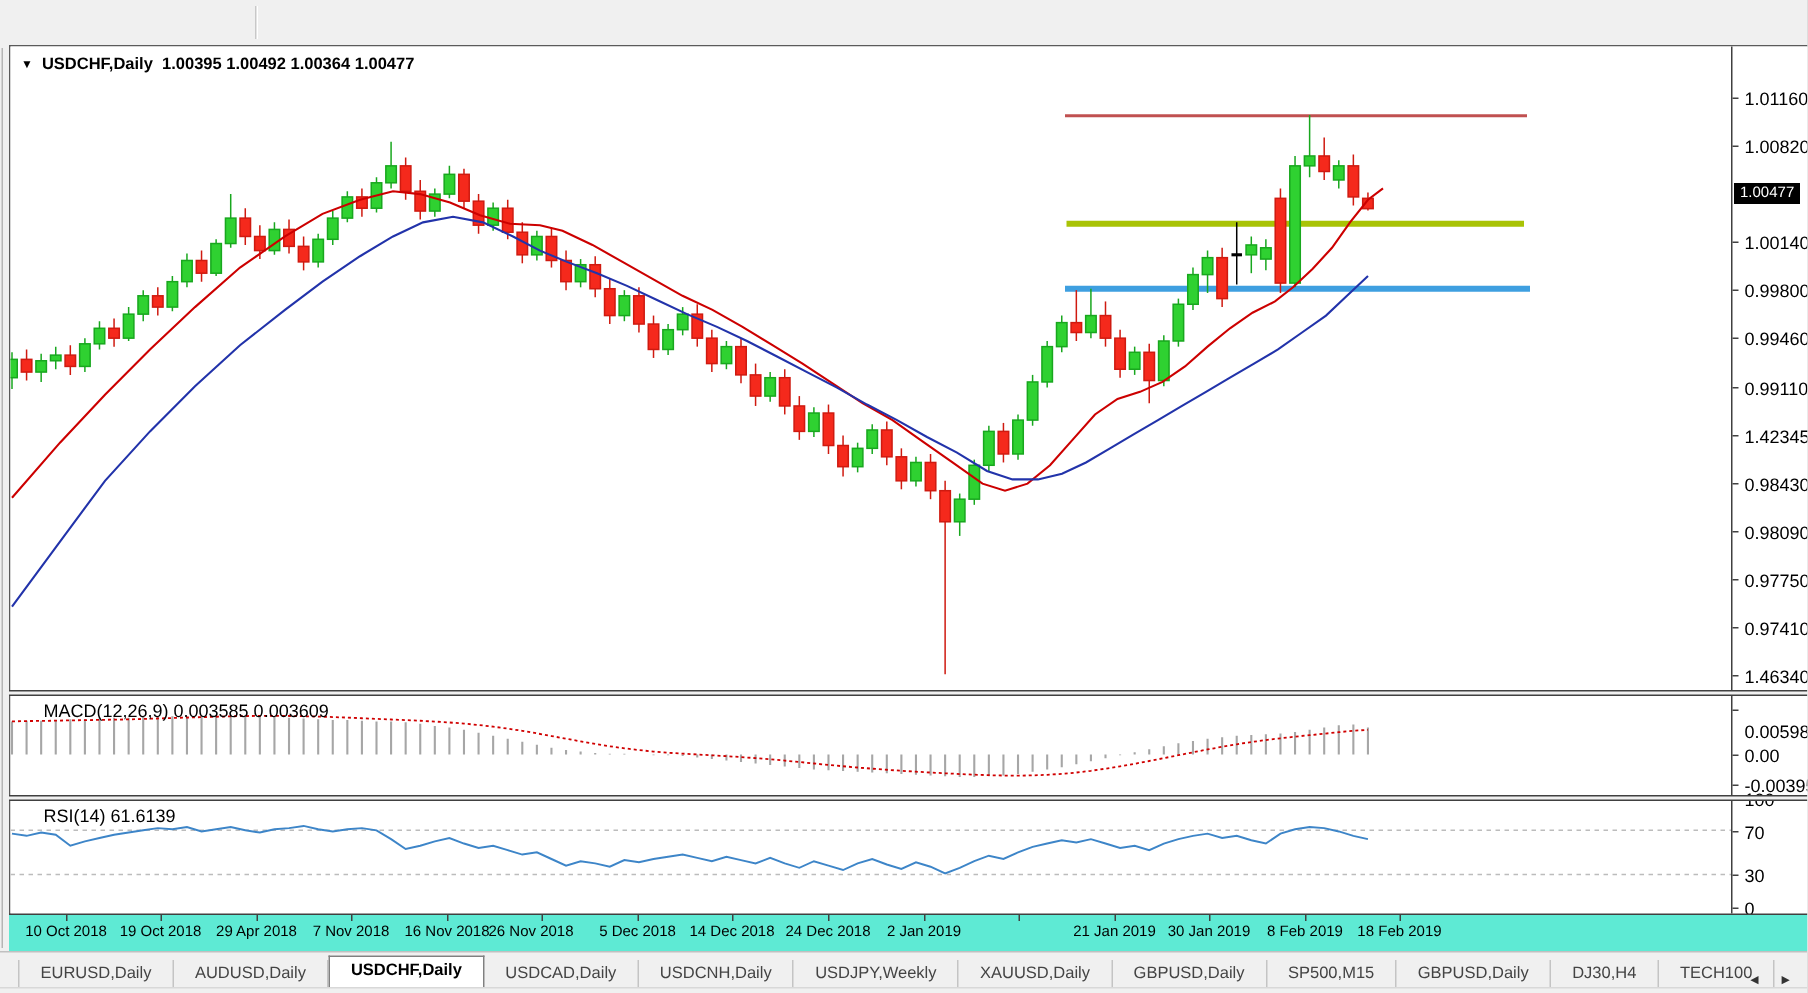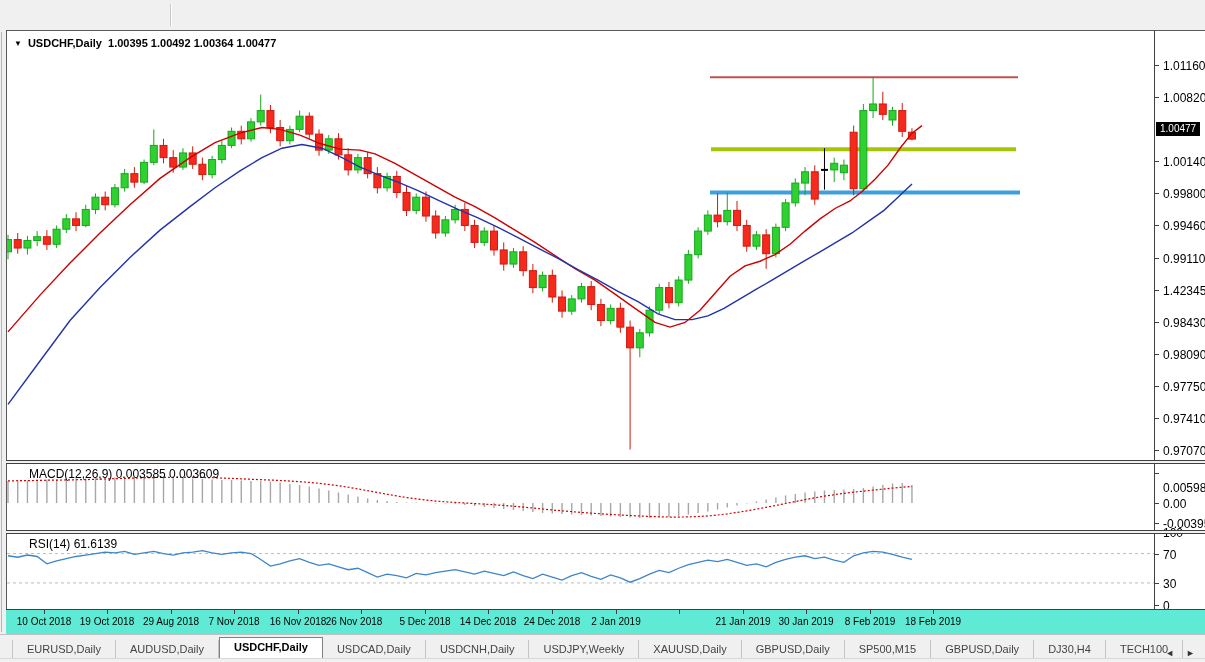--- a/index.html
+++ b/index.html
@@ -374,21 +374,21 @@
       <div class="axis-label" style="top: 253.415px;">1.42345</div>
       <div class="axis-tick" style="top: 291.43px;"></div>
       <div class="axis-label" style="top: 285.43px;">0.98430</div>
       <div class="axis-tick" style="top: 323.445px;"></div>
       <div class="axis-label" style="top: 317.445px;">0.98090</div>
       <div class="axis-tick" style="top: 355.46px;"></div>
       <div class="axis-label" style="top: 349.46px;">0.97750</div>
       <div class="axis-tick" style="top: 387.475px;"></div>
       <div class="axis-label" style="top: 381.475px;">0.97410</div>
       <div class="axis-tick" style="top: 419.49px;"></div>
-      <div class="axis-label" style="top: 413.49px;">0.97070</div>
+      <div class="axis-label" style="top: 413.49px;">1.46340</div>
       <div class="axis-tick" style="top: 441.995px;"></div>
       <div class="axis-label" style="top: 435.995px; margin-top: 14px;">0.005985</div>
       <div class="axis-tick" style="top: 471.989px;"></div>
       <div class="axis-label" style="top: 465.989px;">0.00</div>
       <div class="axis-tick" style="top: 491.804px;"></div>
       <div class="axis-label" style="top: 485.804px;">-0.003954</div>
       <div class="axis-tick" style="top: 500.5px;"></div>
       <div class="axis-label" style="top: 494.5px;">100</div>
       <div class="axis-tick" style="top: 522.55px;"></div>
       <div class="axis-label" style="top: 516.55px;">70</div>
@@ -401,21 +401,21 @@
   <div class="splitter" style="top:460px;"></div>
   <div class="splitter" style="top:530px;"></div>
   <div id="rsi-bottom"></div>
 
   <div id="date-axis">
       <div class="date-tick" style="left: 38px;"></div>
       <div class="date-label" style="left: 38px;">10 Oct 2018</div>
       <div class="date-tick" style="left: 101px;"></div>
       <div class="date-label" style="left: 101px;">19 Oct 2018</div>
       <div class="date-tick" style="left: 165px;"></div>
-      <div class="date-label" style="left: 165px;">29 Aug 2018</div>
+      <div class="date-label" style="left: 165px;">29 Apr 2018</div>
       <div class="date-tick" style="left: 228px;"></div>
       <div class="date-label" style="left: 228px;">7 Nov 2018</div>
       <div class="date-tick" style="left: 292px;"></div>
       <div class="date-label" style="left: 292px;">16 Nov 2018</div>
       <div class="date-tick" style="left: 355px;"></div>
       <div class="date-label" style="left: 348px;">26 Nov 2018</div>
       <div class="date-tick" style="left: 419px;"></div>
       <div class="date-label" style="left: 419px;">5 Dec 2018</div>
       <div class="date-tick" style="left: 482px;"></div>
       <div class="date-label" style="left: 482px;">14 Dec 2018</div>

